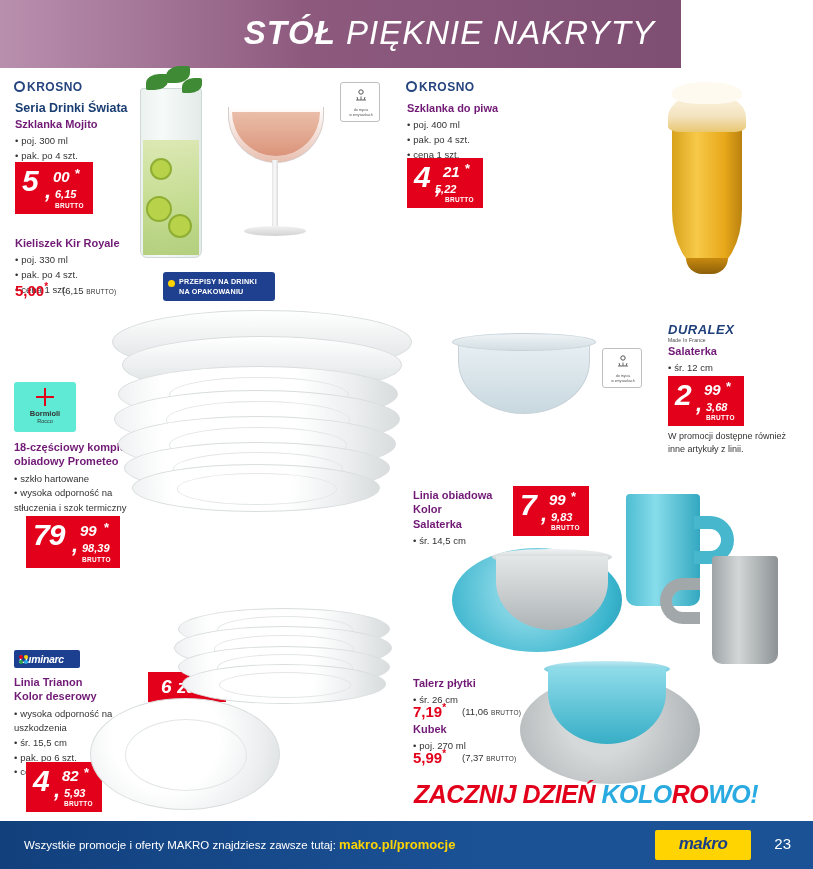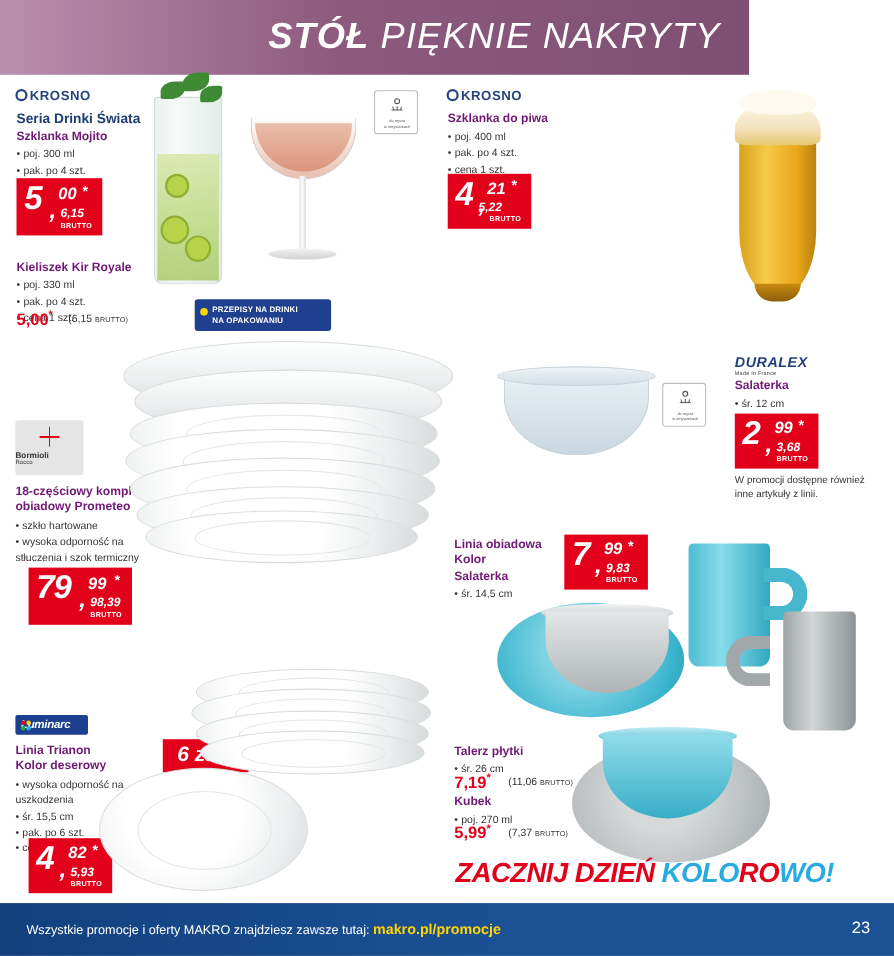--- a/index.html
+++ b/index.html
@@ -84,21 +84,22 @@
   .krosno .ring {
     display:inline-block; width:11px; height:11px; border:2px solid #26447d;
     border-radius:50%; vertical-align:-1px; margin-right:2px;
   }
   .duralex {
     position:absolute; font-size:13px; font-weight:bold; color:#1f3f7a; font-style:italic;
     letter-spacing:.5px;
   }
   .duralex .sub { display:block; font-size:5px; font-style:normal; font-weight:normal; color:#444; letter-spacing:.2px;}
   .bormioli {
-    position:absolute; width:62px; height:50px; background:#e5e5e5; border-radius:3px;
+    position:absolute; width:62px; height:50px; background:#5eead4; border-radius:3px;
+    text-align:center;
   }
   .bormioli .nm { position:absolute; left:0; bottom:8px; width:62px; font-size:7.5px; font-weight:bold; color:#333; }
   .bormioli .nm small { display:block; font-size:5.5px; font-weight:normal; }
   .bormioli .star4 {
     position:absolute; left:22px; top:6px; width:18px; height:18px;
     background:
       linear-gradient(90deg, transparent 45%, #e2001a 45%, #e2001a 55%, transparent 55%),
       linear-gradient(0deg, transparent 45%, #e2001a 45%, #e2001a 55%, transparent 55%);
   }
   .luminarc {
@@ -343,21 +344,21 @@
     <svg class="spray" viewBox="0 0 16 16">
       <circle cx="8" cy="4" r="2.2" fill="none" stroke="#555" stroke-width="1"></circle>
       <path d="M3 12 L13 12 M4 9 L5 12 M8 8.5 L8 12 M12 9 L11 12" stroke="#555" stroke-width="0.9" fill="none"></path>
     </svg>
     <div class="cap">
       <span>do mycia</span><br>
       <span>w zmywarkach</span>
     </div>
   </div>
 
-  <div class="badge-blue" style="left:177px; top:272px; width:124px;">
+  <div class="badge-blue" style="left:163px; top:272px; width:112px;">
     <span class="dot"></span>
     <span>PRZEPISY NA DRINKI</span><br>
     <span>NA OPAKOWANIU</span>
   </div>
 
   <div class="krosno blk" style="left:406px; top:80px;">
     <span class="ring"></span><span>KROSNO</span>
   </div>
   <div class="blk" style="left:407px; top:101px; width:150px;">
     <div class="prodname">Szklanka do piwa</div>
@@ -547,16 +548,19 @@
 
   <div class="zacznij" style="left:414px; top:780px;">
     <span>ZACZNIJ DZIEŃ </span><span class="b1">KOLO</span><span class="b2">RO</span><span class="b1">WO!</span>
   </div>
 
   <div class="footer">
     <div class="footer-text">
       <span>Wszystkie promocje i oferty MAKRO znajdziesz zawsze tutaj:</span>
       <span class="footer-url">makro.pl/promocje</span>
     </div>
+    <div class="makro-logo">
+      <span>makro</span>
+    </div>
     <div class="page-num">23</div>
   </div>
 
 </div>
 
 </body></html>

